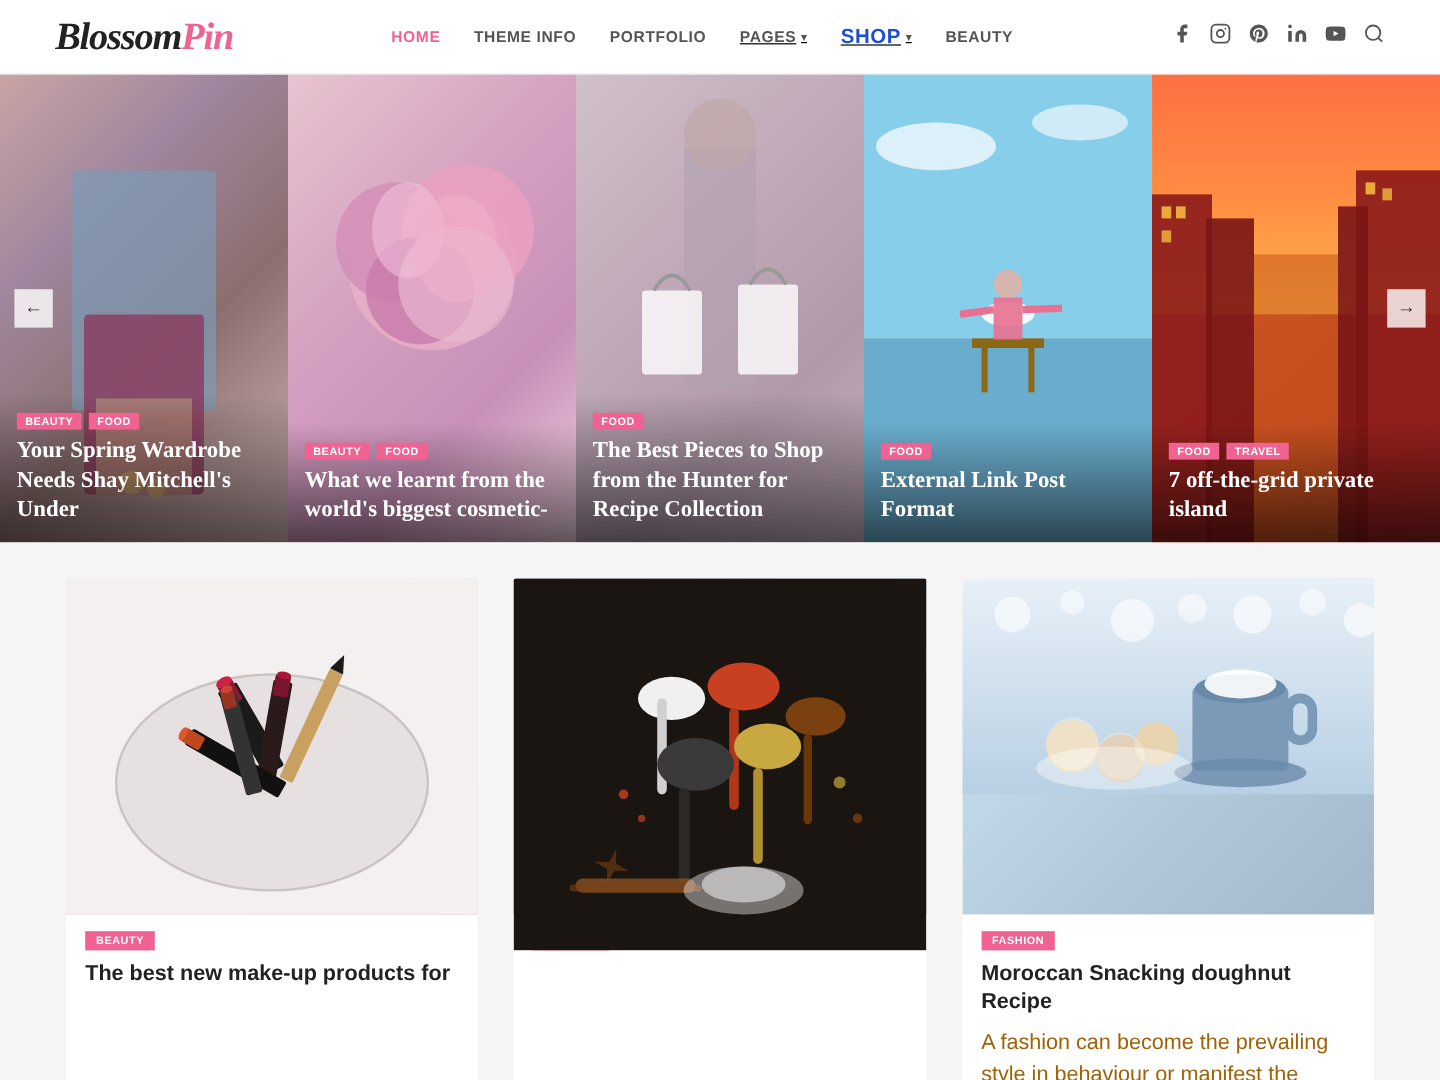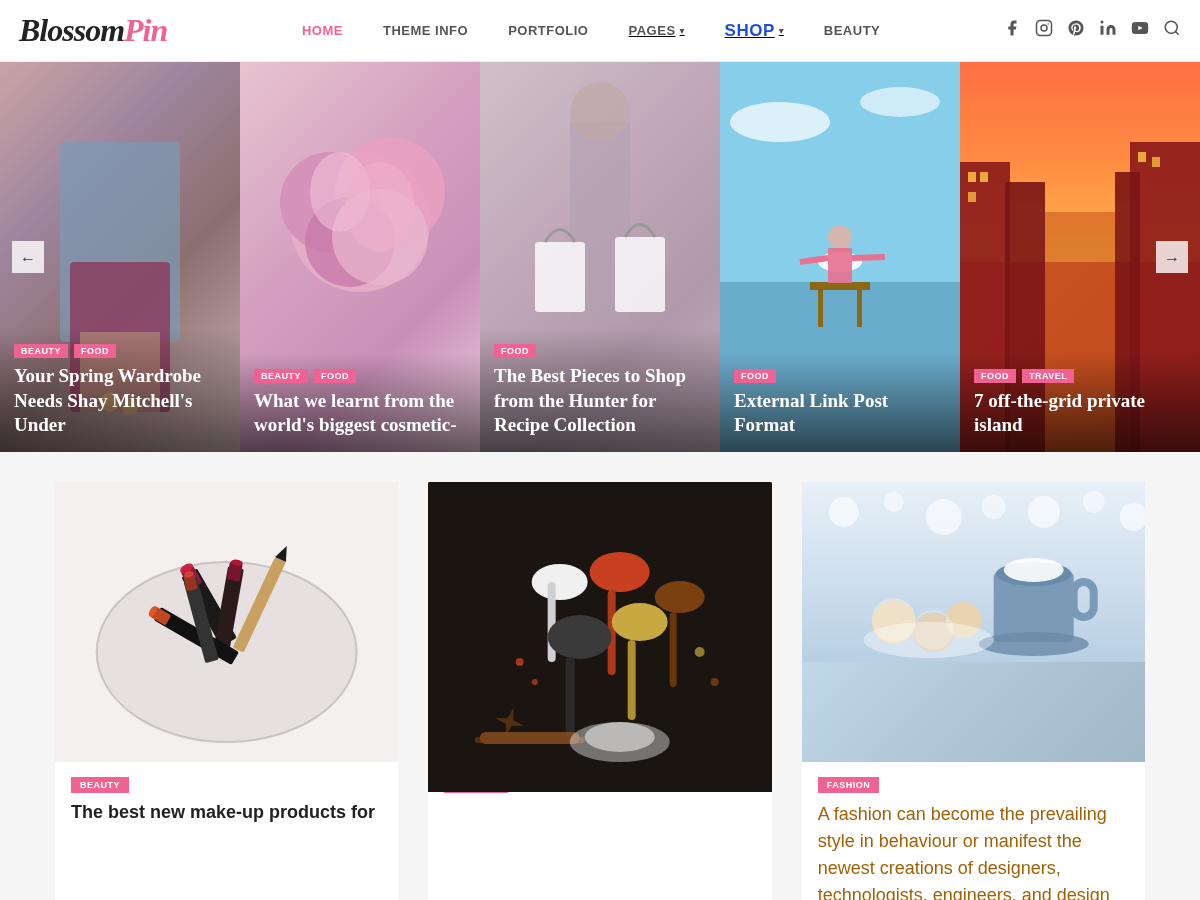--- a/index.html
+++ b/index.html
@@ -3,42 +3,41 @@
   <meta charset="utf-8">
   <style>
     * { margin: 0; padding: 0; box-sizing: border-box; }
     body { font-family: Georgia, 'Times New Roman', serif; background: #fff; width: 1200px; }
 
     
     header {
       display: flex;
       align-items: center;
       justify-content: space-between;
-      padding: 12px 19px;
+      padding: 12px 46px;
       border-bottom: 1px solid #eee;
       background: #fff;
     }
     .logo {
       font-size: 32px;
       font-weight: bold;
       font-family: 'Georgia', cursive;
       letter-spacing: -1px;
     }
     .logo-blossom { color: #222; font-style: italic; }
     .logo-pin { color: #f06292; font-style: italic; }
 
     nav { display: flex; align-items: center; gap: 28px; }
     nav a {
       text-decoration: none;
       font-family: Arial, sans-serif;
       font-size: 13px;
       font-weight: 600;
       letter-spacing: 0.5px;
       color: #555;
-      margin-left: 12px;
     }
     nav a.active { color: #f06292; }
     .nav-dropdown { display: flex; align-items: center; gap: 4px; cursor: pointer; text-decoration: underline; }
     .chevron { font-size: 10px; color: #555; }
 
     .header-icons { display: flex; align-items: center; gap: 14px; }
     .header-icons span { font-size: 17px; color: #555; cursor: pointer; }
 
     
     .slider-section {
@@ -497,18 +496,19 @@
           <circle cx="170" cy="138" r="18" fill="#e8d4b0"></circle>
 
           <circle cx="100" cy="138" r="22" fill="white" opacity="0.3"></circle>
           <circle cx="140" cy="148" r="20" fill="white" opacity="0.25"></circle>
 
           <ellipse cx="135" cy="158" rx="65" ry="18" fill="white" opacity="0.4"></ellipse>
         </svg>
       </div>
       <div class="card-body">
         <span class="card-tag">FASHION</span>
+        <div class="card-title">Moroccan Snacking doughnut Recipe</div>
         <div class="card-excerpt">A fashion can become the prevailing style in behaviour or manifest the newest creations of designers, technologists, engineers, and design</div>
       </div>
     </div>
 
   </div>
 </div>
 
 </body></html>

